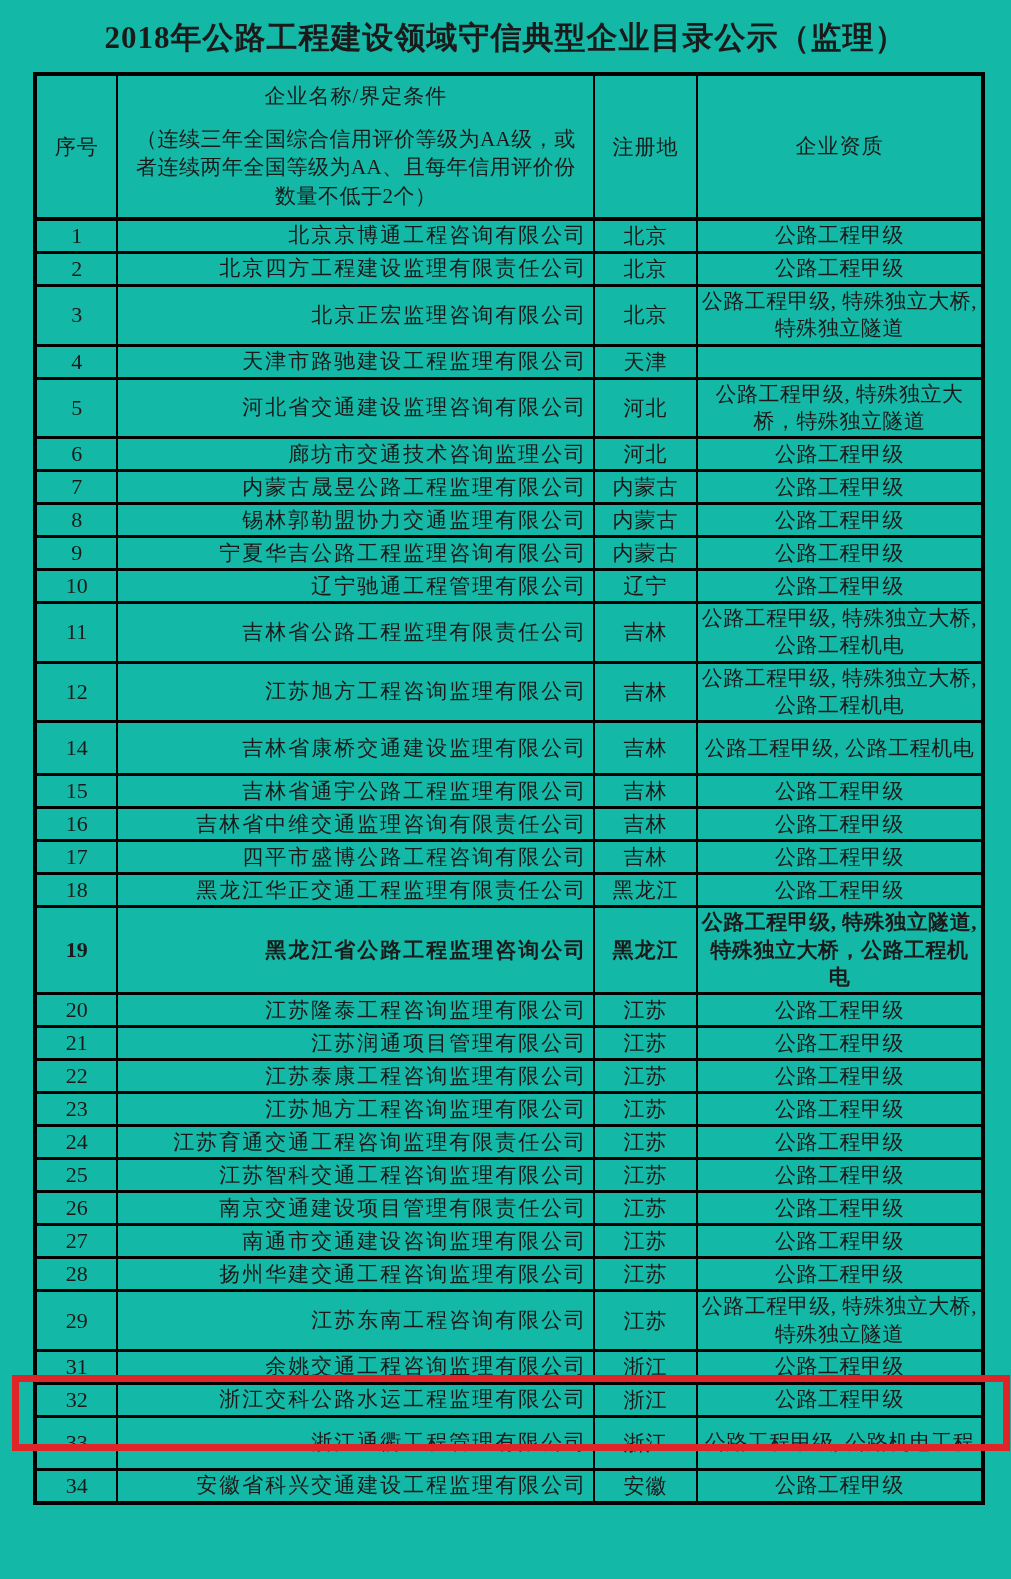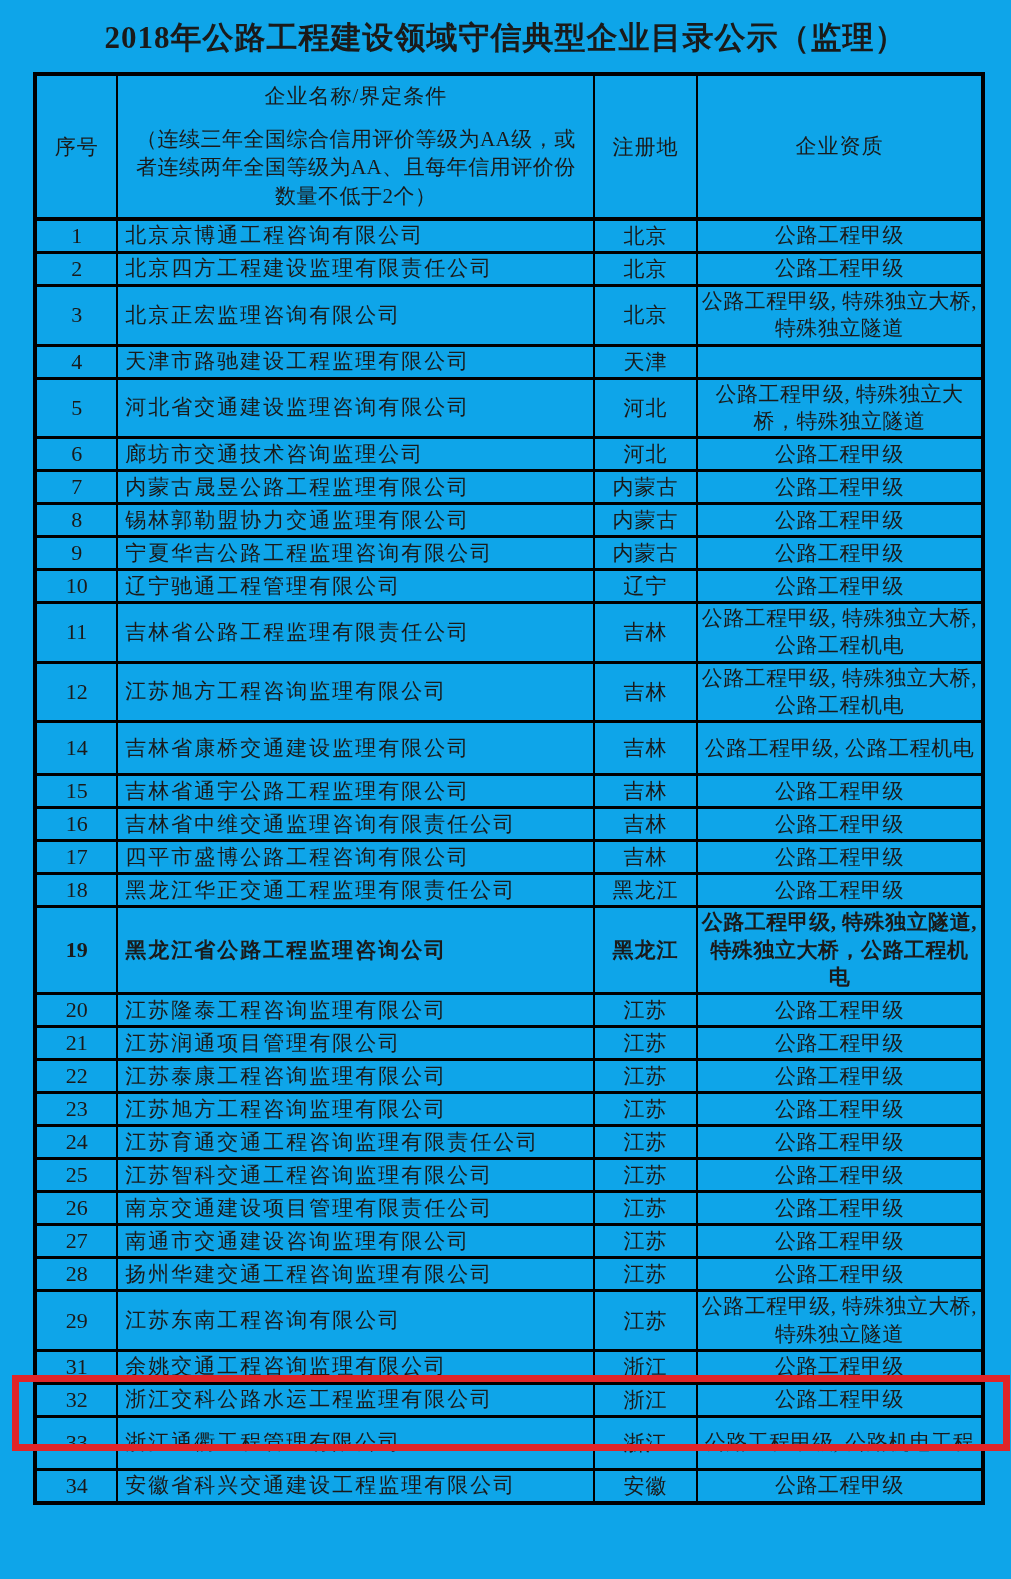--- a/index.html
+++ b/index.html
@@ -1,21 +1,21 @@
 <!DOCTYPE html>
 <html><head>
 <meta charset="utf-8">
 <style>
   * { box-sizing: border-box; }
   html, body { margin: 0; padding: 0; background: #ffffff; }
   .page {
     position: relative;
     width: 1011px;
     height: 1579px;
-    background: #0ea5e9;
+    background: #14b8a6;
     font-family: "Liberation Serif", "DejaVu Serif", serif;
     color: #1a1a1a;
     overflow: hidden;
   }
   .title {
     margin: 0;
     padding-top: 17px;
     text-align: center;
     font-size: 31px;
     font-weight: bold;
@@ -33,21 +33,21 @@
     border: 2px solid #000;
     border-top-width: 3px;
     border-bottom-width: 3px;
     padding: 1px 4px;
     vertical-align: middle;
     font-weight: normal;
     overflow: hidden;
   }
   thead th { height: 145px; border-bottom-width: 4px; }
   .col-index         { width: 82px;  text-align: center; font-size: 22px; }
-  .col-name          { width: 475px; text-align: left;  font-size: 21px; letter-spacing: 2px; line-height: 1.3; padding-left: 7px; padding-right: 6px; }
+  .col-name          { width: 475px; text-align: right;  font-size: 21px; letter-spacing: 2px; line-height: 1.3; padding-left: 7px; padding-right: 6px; }
   .col-location      { width: 102px; text-align: center; font-size: 21px; letter-spacing: 1px; }
   .col-qualification { width: 285px; text-align: center; font-size: 21px; letter-spacing: 0.5px; line-height: 1.3; }
   th.col-index, th.col-location, th.col-qualification { font-size: 21px; letter-spacing: 1px; }
   th.col-name { text-align: center; padding: 4px 12px; }
   .hdr-name-title { font-size: 21px; letter-spacing: 1px; margin-bottom: 15px; }
   .hdr-name-cond  { font-size: 21px; letter-spacing: 0.5px; line-height: 1.35; }
   tbody tr.lines-1 td { height: 29px; }
   tbody tr.lines-2 td { height: 53px; }
   tbody tr.lines-3 td { height: 80px; font-weight: bold; }
   .highlight-box {

